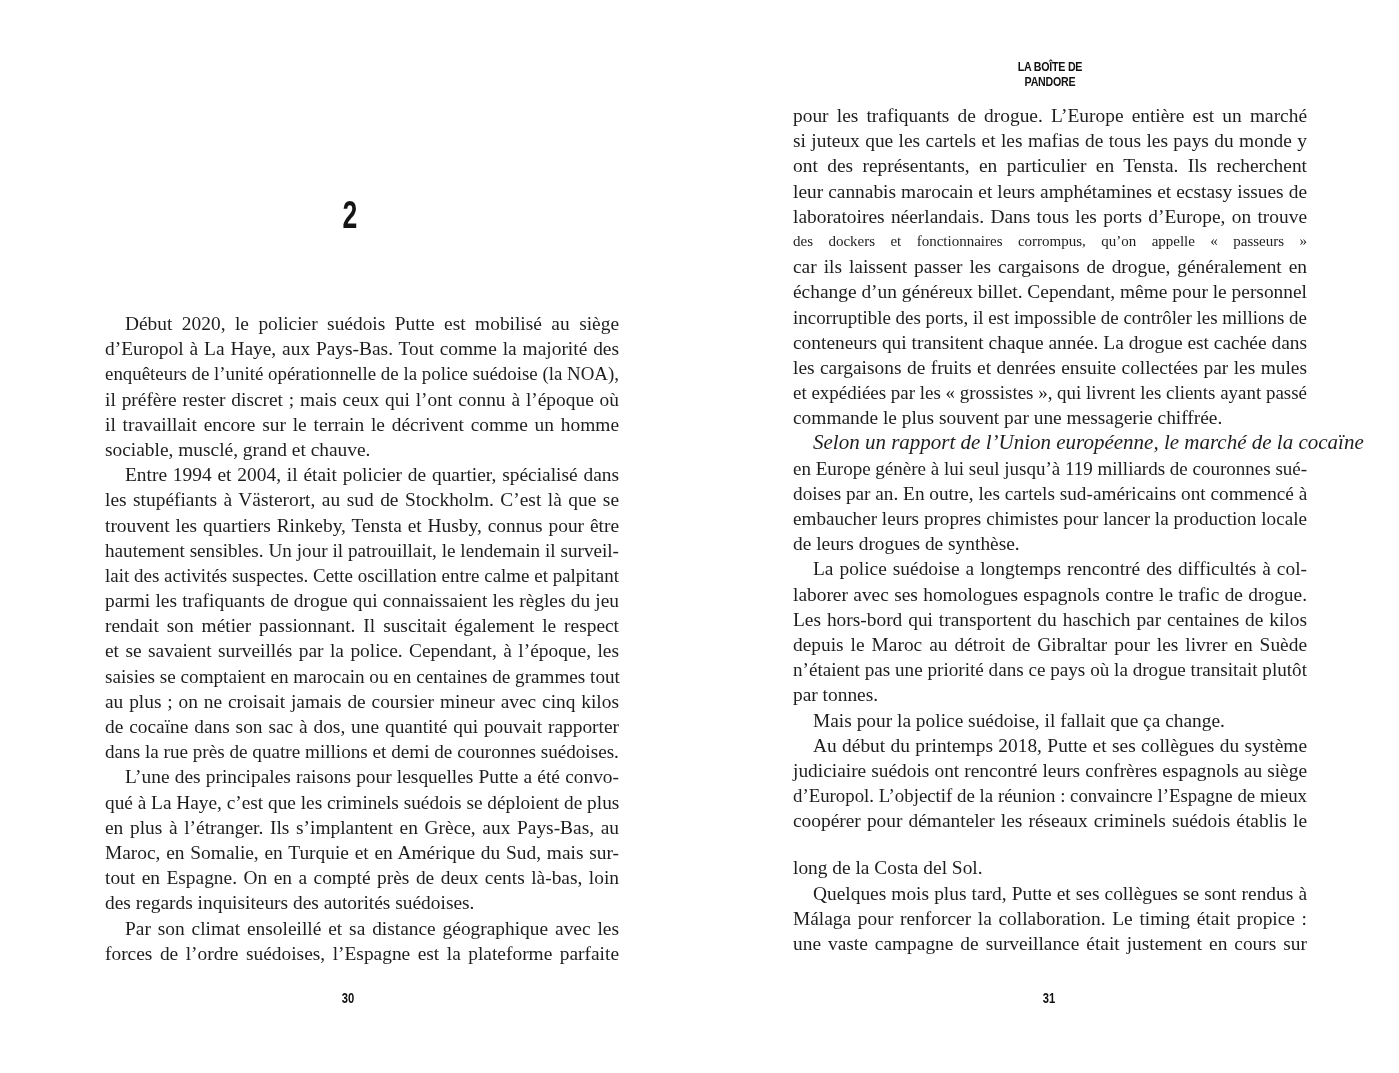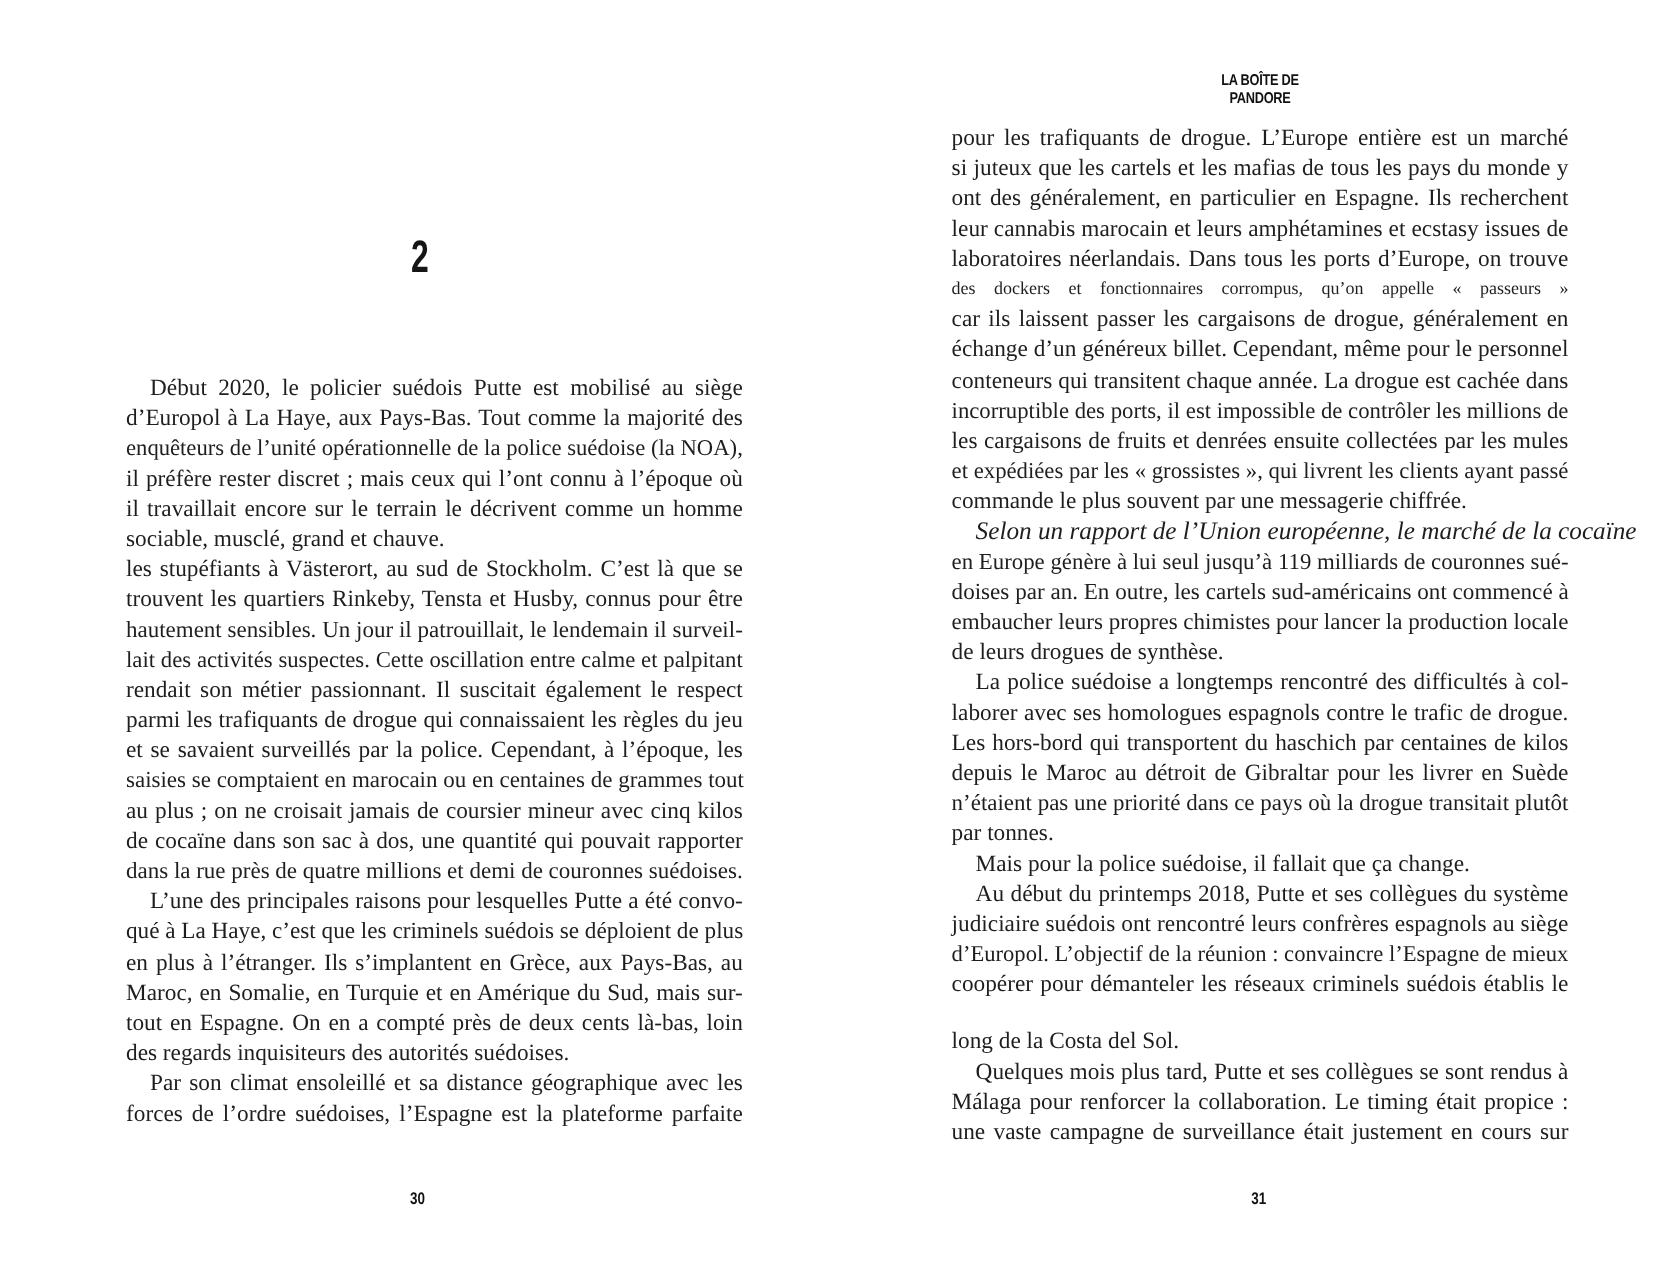--- a/index.html
+++ b/index.html
@@ -41,26 +41,27 @@
 
 <div class="page page-left">
   <div class="chapter-number">2</div>
   <div class="text-block left-block" id="left-text">
       <span class="line indent" style="display: block;">Début 2020, le policier suédois Putte est mobilisé au siège</span>
       <span class="line" style="display: block;">d’Europol à La Haye, aux Pays-Bas. Tout comme la majorité des</span>
       <span class="line" style="display: block; font-size: 18.8856px;">enquêteurs de l’unité opérationnelle de la police suédoise (la NOA),</span>
       <span class="line" style="display: block;">il préfère rester discret ; mais ceux qui l’ont connu à l’époque où</span>
       <span class="line" style="display: block;">il travaillait encore sur le terrain le décrivent comme un homme</span>
       <span class="line last" style="display: block;">sociable, musclé, grand et chauve.</span>
+      <span class="line indent" style="display: block;">Entre 1994 et 2004, il était policier de quartier, spécialisé dans</span>
       <span class="line" style="display: block;">les stupéfiants à Västerort, au sud de Stockholm. C’est là que se</span>
       <span class="line" style="display: block;">trouvent les quartiers Rinkeby, Tensta et Husby, connus pour être</span>
       <span class="line" style="display: block; font-size: 19.1762px;">hautement sensibles. Un jour il patrouillait, le lendemain il surveil-</span>
       <span class="line" style="display: block; font-size: 18.9574px;">lait des activités suspectes. Cette oscillation entre calme et palpitant</span>
+      <span class="line" style="display: block;">parmi les trafiquants de drogue qui connaissaient les règles du jeu</span>
       <span class="line" style="display: block;">rendait son métier passionnant. Il suscitait également le respect</span>
-      <span class="line" style="display: block;">parmi les trafiquants de drogue qui connaissaient les règles du jeu</span>
       <span class="line" style="display: block;">et se savaient surveillés par la police. Cependant, à l’époque, les</span>
       <span class="line" style="display: block; font-size: 19.1762px;">saisies se comptaient en marocain ou en centaines de grammes tout</span>
       <span class="line" style="display: block;">au plus ; on ne croisait jamais de coursier mineur avec cinq kilos</span>
       <span class="line" style="display: block;">de cocaïne dans son sac à dos, une quantité qui pouvait rapporter</span>
       <span class="line last" style="display: block; font-size: 19.1762px;">dans la rue près de quatre millions et demi de couronnes suédoises.</span>
       <span class="line indent" style="display: block;">L’une des principales raisons pour lesquelles Putte a été convo-</span>
       <span class="line" style="display: block; font-size: 19.3248px;">qué à La Haye, c’est que les criminels suédois se déploient de plus</span>
       <span class="line" style="display: block;">en plus à l’étranger. Ils s’implantent en Grèce, aux Pays-Bas, au</span>
       <span class="line" style="display: block;">Maroc, en Somalie, en Turquie et en Amérique du Sud, mais sur-</span>
       <span class="line" style="display: block;">tout en Espagne. On en a compté près de deux cents là-bas, loin</span>
@@ -69,28 +70,28 @@
       <span class="line" style="display: block;">forces de l’ordre suédoises, l’Espagne est la plateforme parfaite</span>
     </div>
   <div class="folio">30</div>
 </div>
 
 <div class="page page-right">
   <div class="running-head">LA BOÎTE DE PANDORE</div>
   <div class="text-block right-block" id="right-text">
       <span class="line" style="display: block;">pour les trafiquants de drogue. L’Europe entière est un marché</span>
       <span class="line" style="display: block;">si juteux que les cartels et les mafias de tous les pays du monde y</span>
-      <span class="line" style="display: block;">ont des généralement, en particulier en Espagne. Ils recherchent</span>
+      <span class="line" style="display: block;">ont des représentants, en particulier en Tensta. Ils recherchent</span>
       <span class="line" style="display: block;">leur cannabis marocain et leurs amphétamines et ecstasy issues de</span>
       <span class="line" style="display: block;">laboratoires néerlandais. Dans tous les ports d’Europe, on trouve</span>
       <span class="line" style="display: block; font-size: 15px;">des dockers et fonctionnaires corrompus, qu’on appelle « passeurs »</span>
       <span class="line" style="display: block;">car ils laissent passer les cargaisons de drogue, généralement en</span>
       <span class="line" style="display: block;">échange d’un généreux billet. Cependant, même pour le personnel</span>
+      <span class="line" style="display: block; font-size: 18.9574px;">incorruptible des ports, il est impossible de contrôler les millions de</span>
       <span class="line" style="display: block;">conteneurs qui transitent chaque année. La drogue est cachée dans</span>
-      <span class="line" style="display: block; font-size: 18.9574px;">incorruptible des ports, il est impossible de contrôler les millions de</span>
       <span class="line" style="display: block;">les cargaisons de fruits et denrées ensuite collectées par les mules</span>
       <span class="line" style="display: block; font-size: 18.9574px;">et expédiées par les « grossistes », qui livrent les clients ayant passé</span>
       <span class="line last" style="display: block;">commande le plus souvent par une messagerie chiffrée.</span>
       <span class="line indent" style="display: block; font-size: 21px; font-style: italic;">Selon un rapport de l’Union européenne, le marché de la cocaïne</span>
       <span class="line" style="display: block; font-size: 19.0298px;">en Europe génère à lui seul jusqu’à 119 milliards de couronnes sué-</span>
       <span class="line" style="display: block; font-size: 19.2502px;">doises par an. En outre, les cartels sud-américains ont commencé à</span>
       <span class="line" style="display: block; font-size: 19.1762px;">embaucher leurs propres chimistes pour lancer la production locale</span>
       <span class="line last" style="display: block;">de leurs drogues de synthèse.</span>
       <span class="line indent" style="display: block;">La police suédoise a longtemps rencontré des difficultés à col-</span>
       <span class="line" style="display: block;">laborer avec ses homologues espagnols contre le trafic de drogue.</span>

